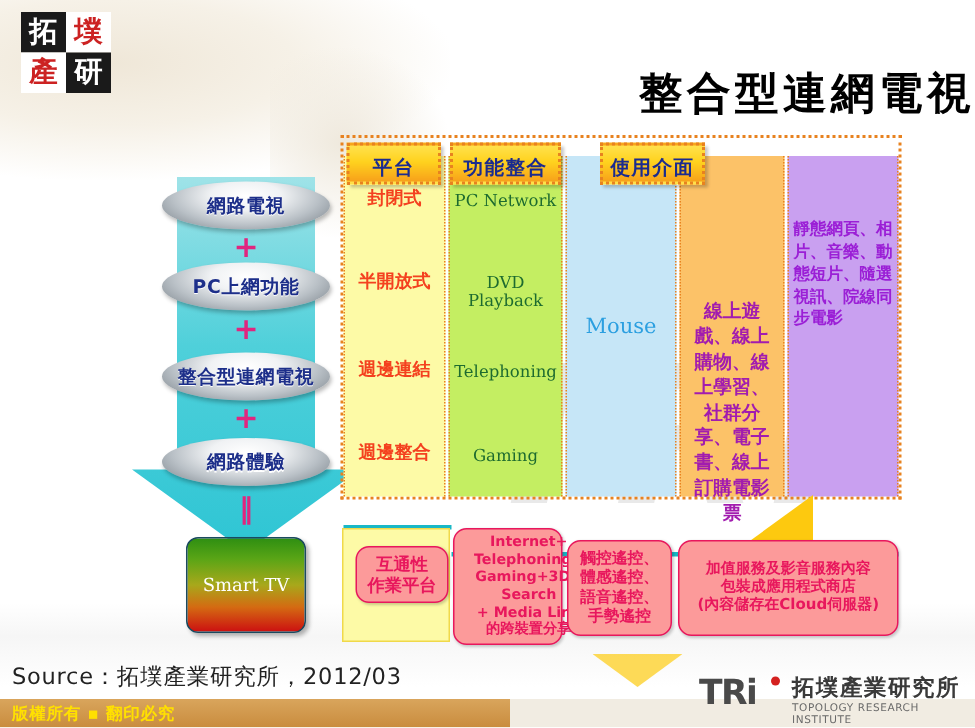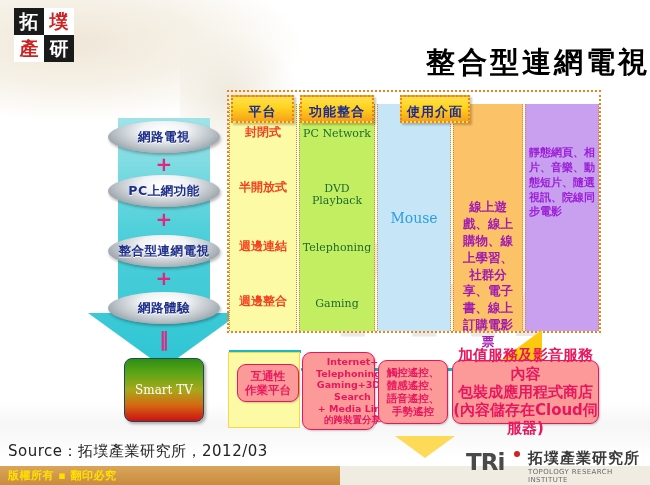--- a/index.html
+++ b/index.html
@@ -241,21 +241,21 @@
   </div>
 
   <div class="pbox" style="left:378px;top:360px;width:70px;height:64px;">
     <span style="font-size:10.5px;white-space:pre-line;">觸控遙控、
 體感遙控、
 語音遙控、
 手勢遙控</span>
   </div>
 
   <div class="pbox" style="left:452px;top:360px;width:147px;height:64px;">
-    <span style="font-size:15px;white-space:pre-line;text-align:center;">加值服務及影音服務內容
+    <span style="font-size:10px;white-space:pre-line;text-align:center;">加值服務及影音服務內容
 包裝成應用程式商店
 (內容儲存在Cloud伺服器)</span>
   </div>
 
   <div class="source">Source：拓墣產業研究所，2012/03</div>
   <div class="orangebar">
     <span>版權所有 ▪ 翻印必究</span>
   </div>
   <div class="graybar"></div>
 

